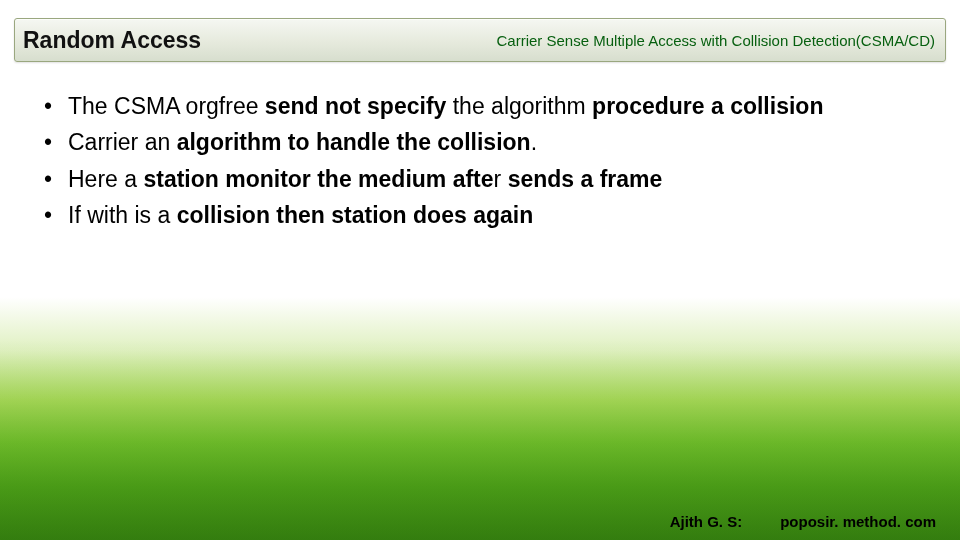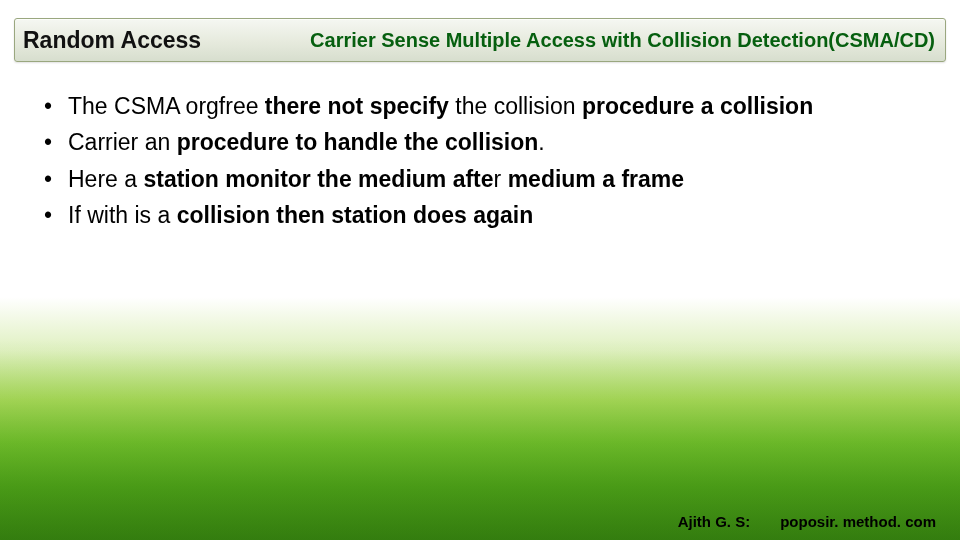--- a/index.html
+++ b/index.html
@@ -45,22 +45,22 @@
     padding: 0 10px 0 8px;
   }
   .title-left {
     font-weight: 700;
     font-size: 23px;
     color: #111;
     white-space: nowrap;
   }
   .title-right {
     margin-left: auto;
-    font-weight: 700;
-    font-size: 20px;
+    font-weight: 400;
+    font-size: 15px;
     color: #065f0f;
     white-space: nowrap;
   }
 
   .content {
     position: absolute;
     top: 90px;
     left: 38px;
     right: 20px;
   }
@@ -83,43 +83,43 @@
     font-size: 23px;
     color: #000;
   }
   .b { font-weight: 700; }
 
   .footer {
     position: absolute;
     bottom: 10px;
     right: 24px;
     display: flex;
-    gap: 30px;
+    gap: 38px;
     font-size: 15px;
     font-weight: 700;
     color: #000;
     justify-content: space-between;
   }
 </style>
 </head>
 <body>
 
 <div class="slide">
   <div class="grass-band"></div>
 
   <div class="title-bar">
     <div class="title-left">Random Access</div>
     <div class="title-right">Carrier Sense Multiple Access  with Collision Detection(CSMA/CD)</div>
   </div>
 
   <div class="content">
     <ul class="bullets">
-        <li><span>The CSMA orgfree </span><span class="b">there not specify</span><span> the collision </span><span class="b">procedure a collision</span></li>
-        <li><span> Carrier an </span><span class="b">procedure to handle the collision</span><span>.</span></li>
-        <li><span>Here a </span><span class="b">station monitor the medium afte</span><span>r </span><span class="b">medium a frame</span></li>
+        <li><span>The CSMA orgfree </span><span class="b">send not specify</span><span> the algorithm </span><span class="b">procedure a collision</span></li>
+        <li><span> Carrier an </span><span class="b">algorithm to handle the collision</span><span>.</span></li>
+        <li><span>Here a </span><span class="b">station monitor the medium afte</span><span>r </span><span class="b">sends a frame</span></li>
         <li><span>If with is a </span><span class="b">collision then station does again</span></li>
       </ul>
   </div>
 
   <div class="footer">
     <span>Ajith G. S:</span>
     <span>poposir. method. com</span>
   </div>
 </div>
 

